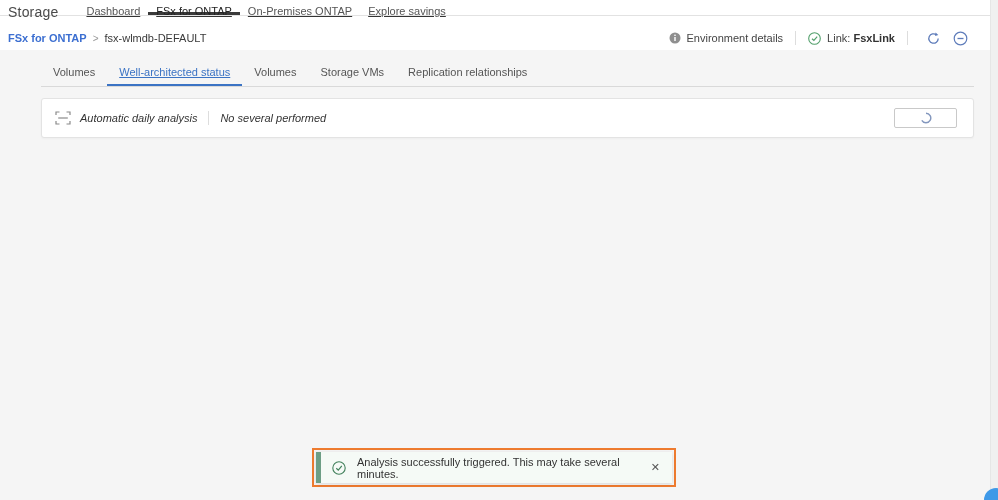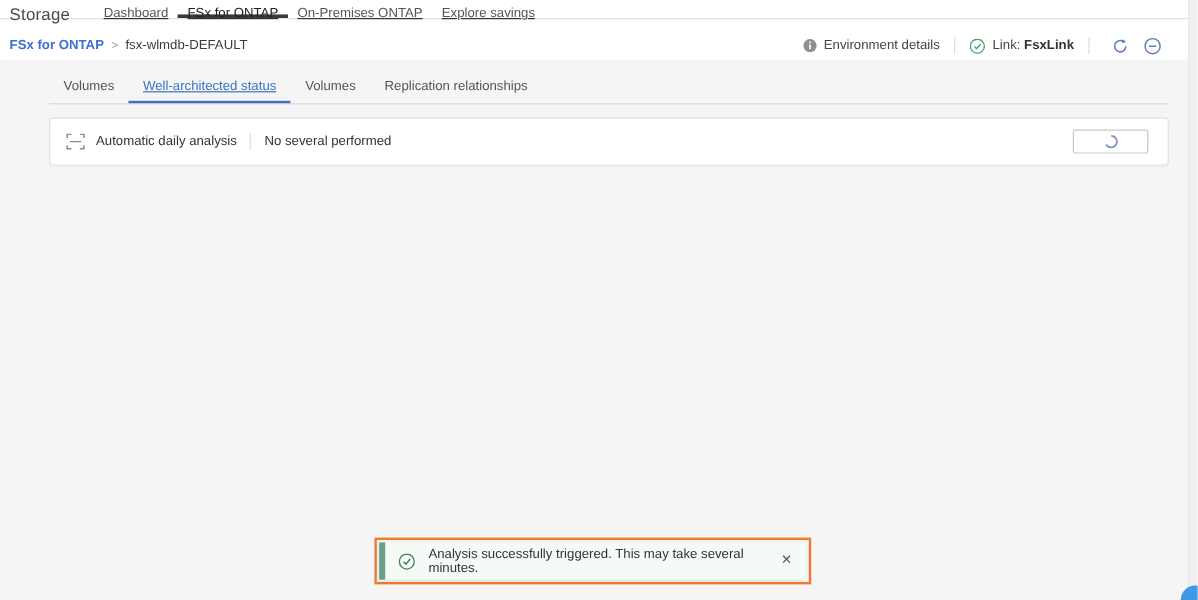--- a/index.html
+++ b/index.html
@@ -52,21 +52,21 @@
     display: flex; border-bottom: 1px solid #d9d9d9; margin-top: 11px;
   }
   .content-tab {
     font-size: 11px; color: #555; padding: 0 12px; line-height: 23px;
     border-bottom: 2px solid transparent; cursor: pointer; white-space: nowrap;
   }
   .content-tab.active { color: #3b73c4; border-bottom-color: #3b73c4; text-decoration: underline; }
   .card {
     margin-top: 11px; background: #fff; border: 1px solid #e3e3e3;
     border-radius: 3px; height: 40px; display: flex; align-items: center;
-    padding: 0 16px 0 13px; box-shadow: 0 1px 2px rgba(0,0,0,.03);
+    padding: 0 16px 0 13px; box-shadow: 0 1px 2px rgba(0,0,0,.03); font-style: italic;
   }
   .card-title, .card-status { font-size: 11px; color: #333; }
   .card-title { margin-left: 9px; }
   .card-div { width: 1px; height: 14px; background: #ddd; margin: 0 11px; }
   .trigger-btn {
     margin-left: auto; width: 63px; height: 20px; background: #fff;
     border: 1px solid #c9c9c9; border-radius: 2px;
     display: flex; align-items: center; justify-content: center; cursor: pointer;
   }
   .spin { animation: rot 1.2s linear infinite; transform-origin: 50% 50%; }
@@ -157,20 +157,21 @@
     </div>
   </div>
 </div>
 
 <div class="main">
   <div class="content">
     <div class="tab-bar">
       <div class="content-tab">Volumes</div>
       <div class="content-tab active">Well-architected status</div>
       <div class="content-tab">Volumes</div>
+      <div class="content-tab">Storage VMs</div>
       <div class="content-tab">Replication relationships</div>
     </div>
 
     <div class="card">
       <span>
         <svg width="16" height="14" viewBox="0 0 16 14" fill="none" stroke="#8a8a8a" stroke-width="1.2">
           <path d="M1 4 V1 H4.5"></path>
           <path d="M11.5 1 H15 V4"></path>
           <path d="M15 10 V13 H11.5"></path>
           <path d="M4.5 13 H1 V10"></path>

